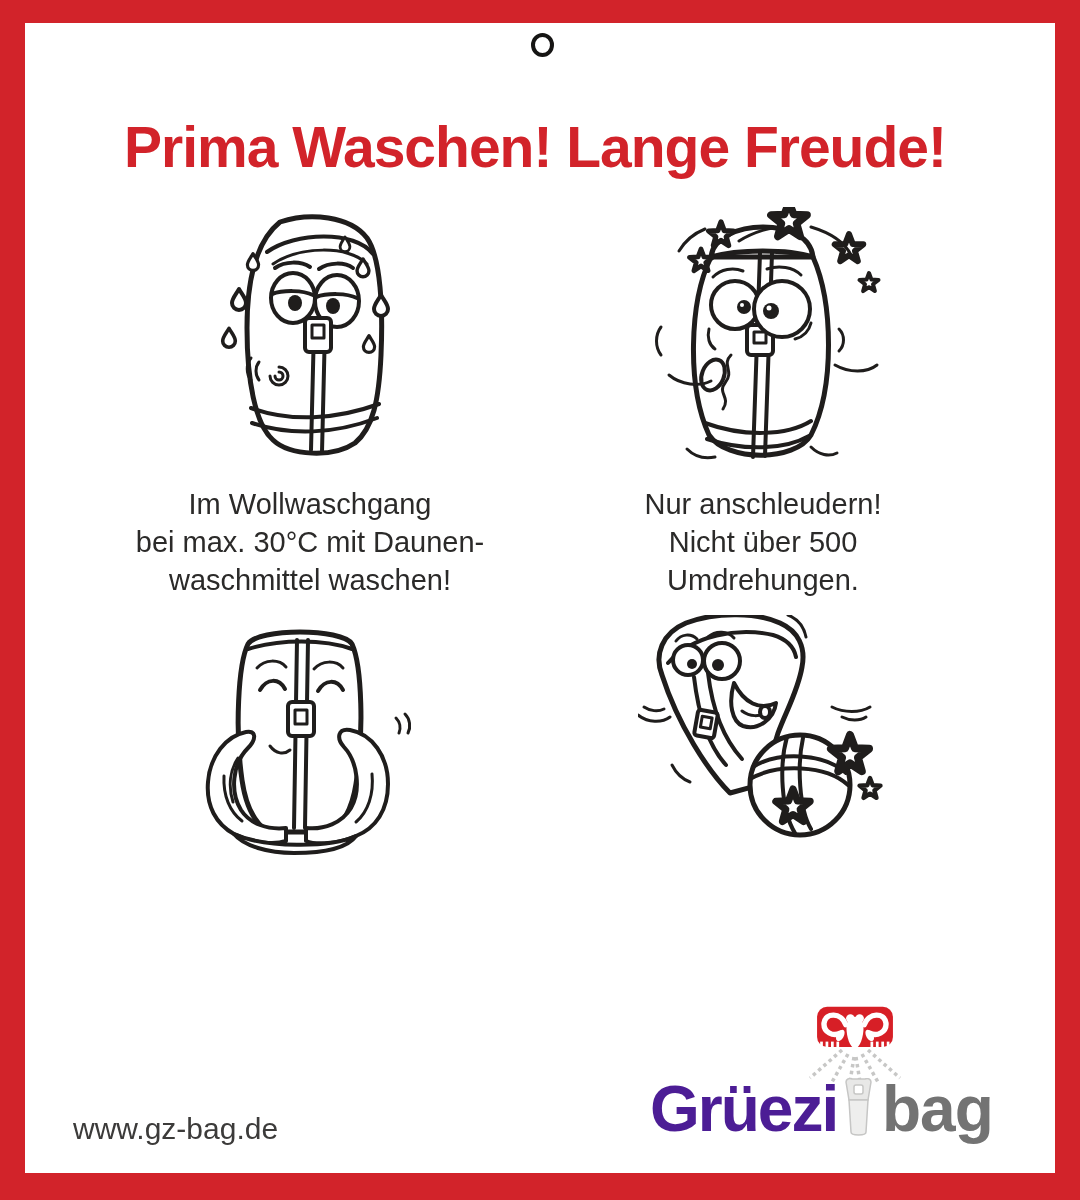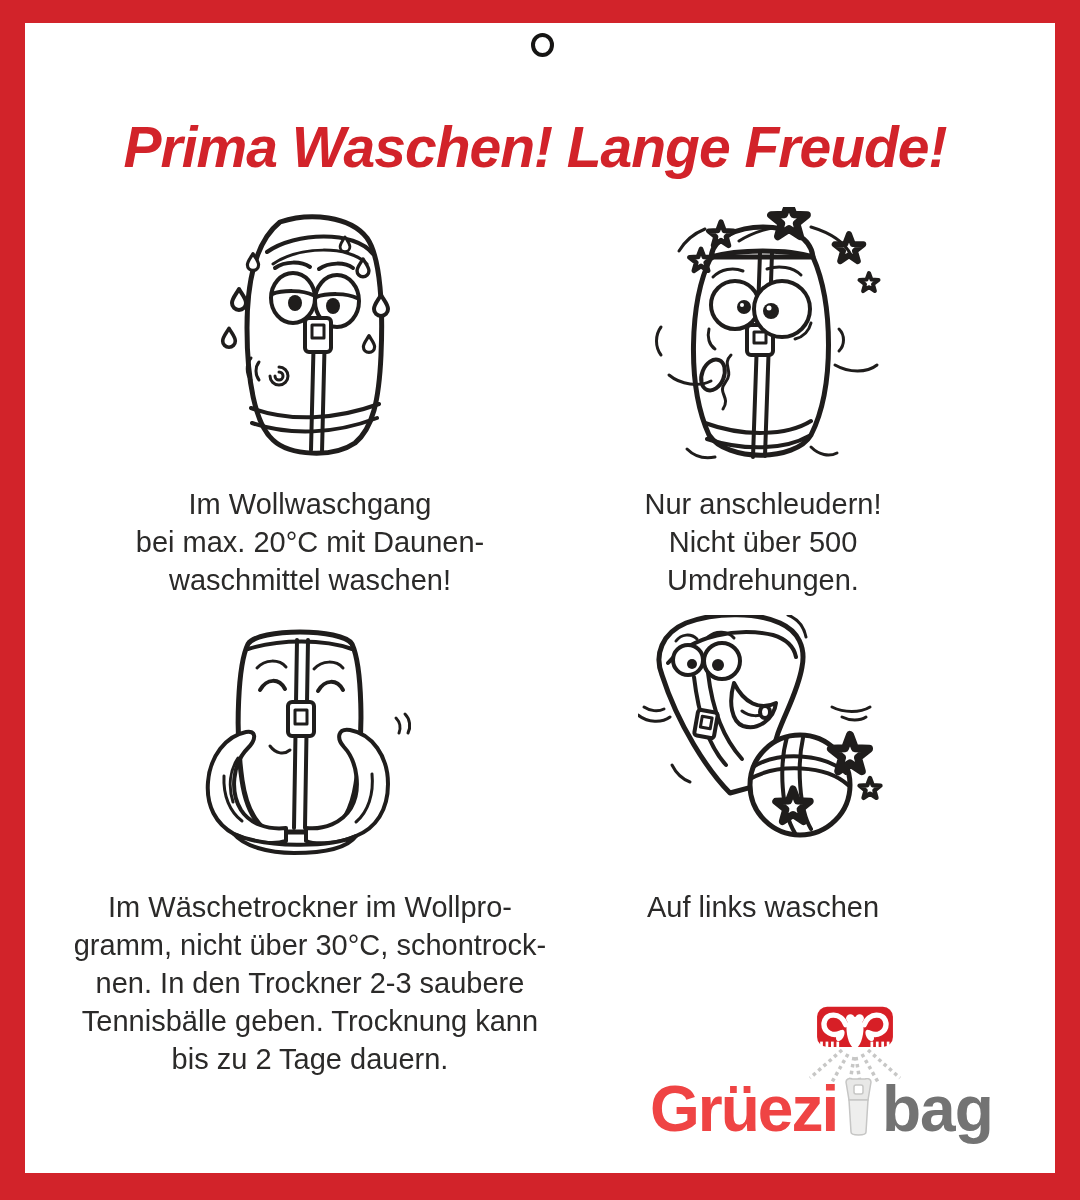--- a/index.html
+++ b/index.html
@@ -12,21 +12,21 @@
     border-top:23px solid #d2232a; border-left:25px solid #d2232a;
     border-right:25px solid #d2232a; border-bottom:27px solid #d2232a;
   }
   #hole{
     position:absolute; left:531px; top:33px; width:15px; height:16px;
     border:4px solid #161514; border-radius:50%; background:#fff; z-index:50;
   }
   #title{
     position:absolute; left:0; right:10px; top:114px; margin:0;
     text-align:center; color:#d2232a; font-size:57px; font-weight:700;
-    letter-spacing:-1px; white-space:nowrap;font-style:italic;
+    letter-spacing:-1px; white-space:nowrap;
   }
   .cell{position:absolute; text-align:center;}
   #cell-wash{left:85px;  top:205px; width:450px;}
   #cell-spin{left:563px; top:205px; width:400px;}
   #cell-dry {left:55px;  top:612px; width:510px;}
   #cell-links{left:563px;top:612px; width:400px;}
   .illo{height:272px; display:flex; align-items:flex-end; justify-content:center;}
   .illo2{height:268px; display:flex; align-items:flex-end; justify-content:center;}
   .caption{
     margin:8px 0 0 0; color:#2b2a29; font-size:29px; line-height:38px;
@@ -37,21 +37,21 @@
   svg .body{fill:#ffffff; stroke:#1f1d1c; stroke-width:5; stroke-linejoin:round;}
   svg .wh{fill:#ffffff; stroke:#1f1d1c; stroke-width:4; stroke-linejoin:round;}
   svg .blk{fill:#1f1d1c; stroke:none;}
   #url{
     position:absolute; left:73px; top:1114px; font-size:30px; line-height:1;
     color:#3c3b3a;
   }
   #logo{position:absolute; left:650px; top:998px; width:345px; height:152px;}
   #logo .part{position:absolute;}
   #gruezi{left:0px; top:80px; font-size:64px; line-height:62px; font-weight:700;
-          color:#ef4444; letter-spacing:-2px;}
+          color:#4c1d95; letter-spacing:-2px;}
   #bagword{left:232px; top:80px; font-size:64px; line-height:62px; font-weight:700;
           color:#737373; letter-spacing:-1px;}
 </style>
 </head>
 <body>
 
 <svg width="0" height="0" style="position:absolute" aria-hidden="true">
   <defs>
     <path id="star" d="M0,-10 L2.47,-3.4 L9.51,-3.09 L3.99,1.3 L5.88,8.09 L0,4.2 L-5.88,8.09 L-3.99,1.3 L-9.51,-3.09 L-2.47,-3.4 Z"></path>
     <path id="drop" d="M0,-13 C3.5,-7 7,-3.5 7,1 A7,7 0 1 1 -7,1 C-7,-3.5 -3.5,-7 0,-13 Z"></path>
@@ -96,21 +96,21 @@
         <use href="#drop" class="wh" x="0" y="0" transform="translate(44,92)" vector-effect="non-scaling-stroke"></use>
         <use href="#drop" class="wh" transform="translate(58,54) scale(0.8)" vector-effect="non-scaling-stroke"></use>
         <use href="#drop" class="wh" transform="translate(34,130) scale(0.9)" vector-effect="non-scaling-stroke"></use>
         <use href="#drop" class="wh" transform="translate(168,60) scale(0.85)" vector-effect="non-scaling-stroke"></use>
         <use href="#drop" class="wh" transform="translate(186,98)" vector-effect="non-scaling-stroke"></use>
         <use href="#drop" class="wh" transform="translate(174,136) scale(0.8)" vector-effect="non-scaling-stroke"></use>
         <use href="#drop" class="wh" transform="translate(150,36) scale(0.7)" vector-effect="non-scaling-stroke"></use>
       </svg>
     </div>
     <p class="caption">Im Wollwaschgang
-bei max. 20°C mit Daunen-
+bei max. 30°C mit Daunen-
 waschmittel waschen!</p>
   </section>
 
   <section class="cell" id="cell-spin">
     <div class="illo">
       <svg width="240" height="262" viewBox="0 0 240 262" style="margin-bottom:8px">
 
         <path class="body" d="M68,50 C46,95 44,180 66,228 C84,255 152,255 168,228 C192,180 190,95 170,50 Z"></path>
         <path class="body" d="M68,50 C70,30 96,20 120,20 C146,20 168,30 170,50 C145,42 95,42 68,50 Z"></path>
 
@@ -182,25 +182,20 @@
 
         <path class="wh" d="M170,114 C192,118 208,140 208,168 C208,194 196,212 176,220 C158,228 136,229 126,225 L126,212 C144,214 162,207 171,192 C181,175 178,146 164,131 C156,122 158,112 170,114 Z"></path>
         <path class="ln3" d="M192,158 C194,178 188,196 176,206"></path>
 
         <path class="wh" d="M54,218 C85,232 150,232 176,220 C168,231 146,237 114,237 C88,237 64,230 54,218 Z"></path>
 
         <path class="ln3" d="M216,102 C220,106 221,112 219,117"></path>
         <path class="ln3" d="M225,98 C230,103 231,111 228,117"></path>
       </svg>
     </div>
-    <p class="caption">Im Wäschetrockner im Wollpro-
-gramm, nicht über 30°C, schontrock-
-nen. In den Trockner 2-3 saubere
-Tennisbälle geben. Trocknung kann
-bis zu 2 Tage dauern.</p>
   </section>
 
   <section class="cell" id="cell-links">
     <div class="illo2">
       <svg width="250" height="235" viewBox="0 0 250 235" style="margin-bottom:30px">
 
         <path class="body" d="M24,60 C16,40 24,18 48,8 C80,-4 120,-2 142,8 C160,16 168,32 164,52 C160,76 148,96 140,118 C134,136 132,152 136,166 L92,178 C70,156 40,110 24,60 Z"></path>
         <path class="ln" d="M30,48 C55,20 100,12 135,20 C148,24 156,32 158,42"></path>
 
         <circle class="wh" cx="50" cy="45" r="15"></circle>
@@ -231,23 +226,23 @@
         <use href="#star" class="wh" transform="translate(232,174) scale(1.1)" vector-effect="non-scaling-stroke"></use>
 
         <path class="ln3" d="M150,0 C160,4 166,12 168,22"></path>
         <path class="ln3" d="M0,100 C10,108 24,108 32,102"></path>
         <path class="ln3" d="M6,92 C12,96 20,97 26,94"></path>
         <path class="ln3" d="M194,92 C206,98 222,98 232,92"></path>
         <path class="ln3" d="M204,102 C212,106 222,106 228,102"></path>
         <path class="ln3" d="M34,150 C38,158 44,164 52,167"></path>
       </svg>
     </div>
-    <p class="caption">Auf links waschen</p>
-  </section>
-
+  </section>
+
+  <div id="url">www.gz-bag.de</div>
 
   <div id="logo">
     <svg class="part" style="left:166px;top:8px" width="78" height="48" viewBox="0 0 100 62">
       <rect x="1" y="1" width="98" height="52" rx="13" fill="#d71f26"></rect>
       <g fill="#ffffff">
         <rect x="5" y="46" width="3.5" height="8"></rect>
           <rect x="12" y="46" width="3.5" height="8"></rect>
         <rect x="19" y="46" width="3.5" height="8"></rect>
           <rect x="26" y="46" width="3.5" height="8"></rect>
         <rect x="70" y="46" width="3.5" height="8"></rect>

